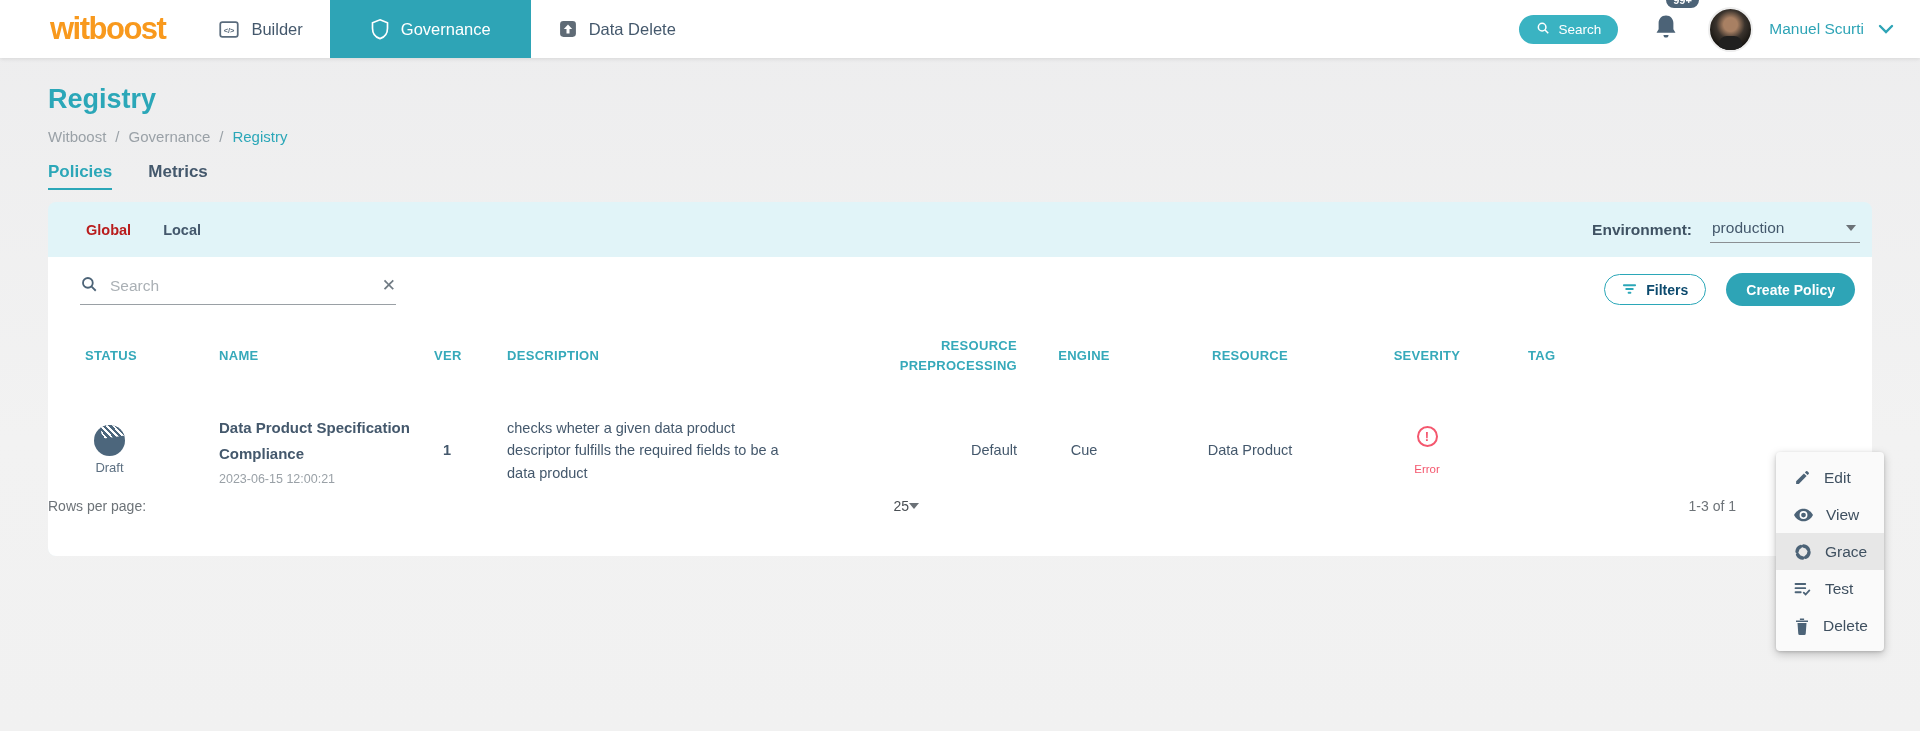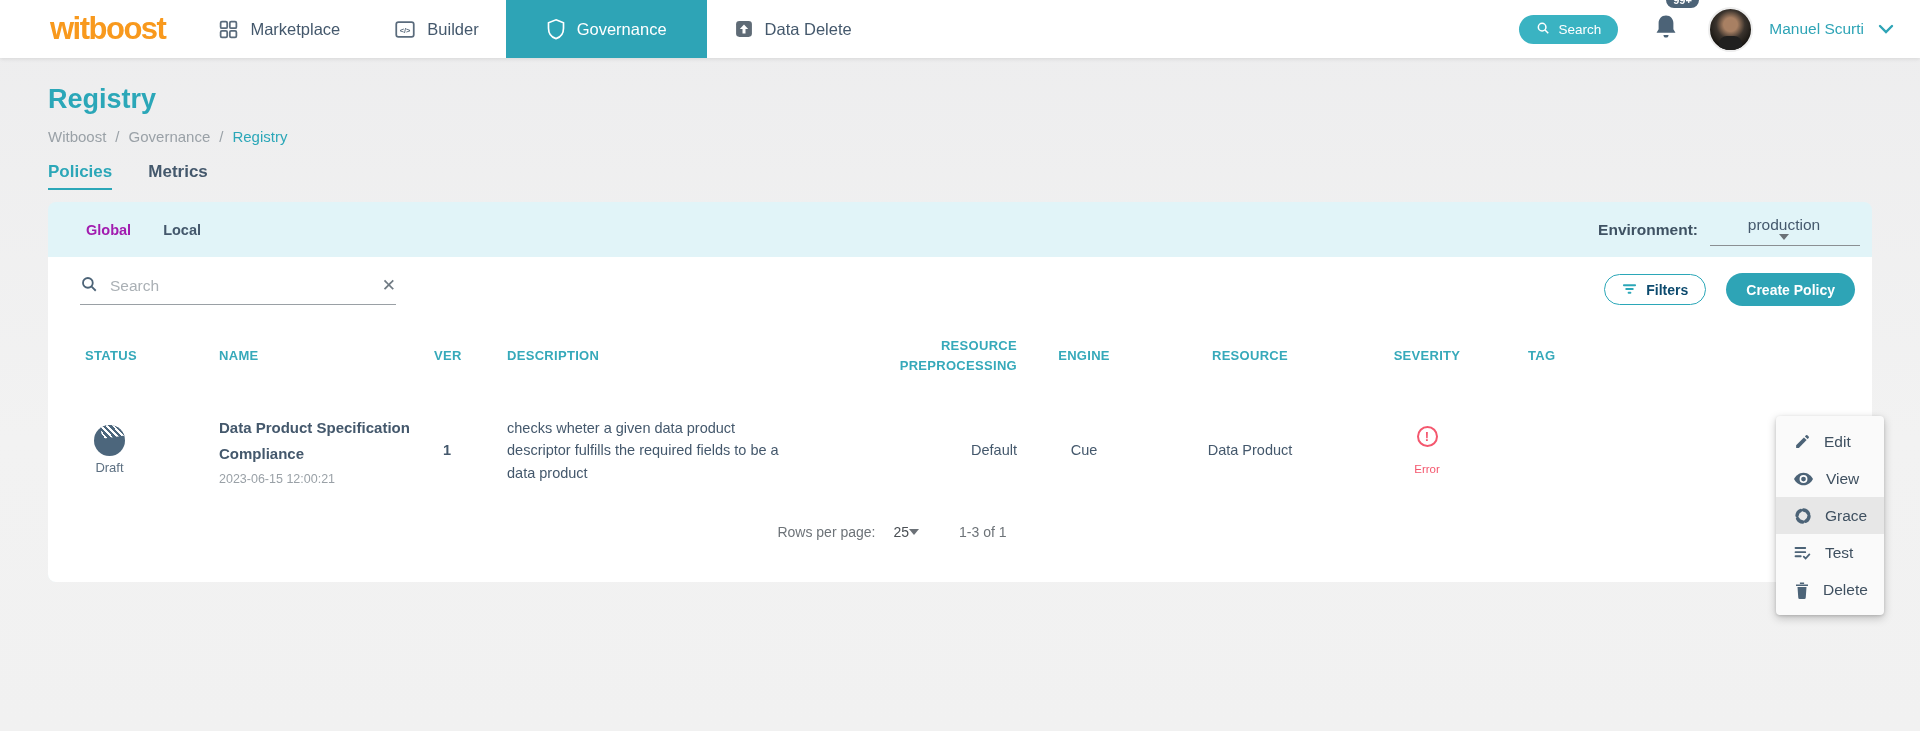--- a/index.html
+++ b/index.html
@@ -42,25 +42,25 @@
   .breadcrumb { margin-top:13px; font-size:15px; color:#9aa1a7; display:flex; gap:9px; }
   .breadcrumb .crumb-link { cursor:pointer; }
   .breadcrumb .current { color:#2ba7b8; }
   .tabs { margin-top:17px; display:flex; gap:36px; }
   .tab { font-size:17px; font-weight:bold; color:#44586c; padding-bottom:6px; cursor:pointer; }
   .tab.active { color:#2ba7b8; border-bottom:2.5px solid #2ba7b8; }
   
   .panel { margin:12px 48px 0; background:#e1f4f8; border-radius:8px; width:1824px; }
   .panel-band { height:55px; display:flex; align-items:center; padding:0 12px 0 22px; }
   .scope-tab { font-size:14.5px; font-weight:bold; padding:10px 16px; color:#44586c; cursor:pointer; }
-  .scope-tab.active { color:#a21caf; }
-  .env { margin-left:auto; display:flex; align-items:center; gap:12px; }
+  .scope-tab.active { color:#b91c1c; }
+  .env { margin-left:auto; display:flex; align-items:center; gap:18px; }
   .env-label { font-size:15.5px; font-weight:bold; color:#3f5263; }
   .env-select { width:150px; border-bottom:1px solid #8b8f93; display:flex; align-items:center;
-    justify-content:space-between; padding:2px 4px 5px 2px; cursor:pointer;flex-direction:column; }
+    justify-content:space-between; padding:2px 4px 5px 2px; cursor:pointer; }
   .env-value { font-size:15.5px; color:#44586c; }
   .caret-down { width:0; height:0; border-left:5px solid transparent; border-right:5px solid transparent;
     border-top:6px solid #6b7177; }
   .panel-body { background:#fff; border-radius:0 0 8px 8px; padding-bottom:42px; position:relative; }
   
   .toolbar { display:flex; align-items:center; padding:16px 17px 0 32px; }
   .search-field { width:316px; display:flex; align-items:center; gap:12px;
     border-bottom:1px solid #9aa0a5; padding-bottom:7px; }
   .search-field input { flex:1; border:none; outline:none; font-size:15.5px; color:#44586c;
     font-family:inherit; background:transparent; }
@@ -101,51 +101,40 @@
   .row-date { margin-top:4px; font-size:12.5px; color:#9aa1a7; }
   .row-ver { font-size:14.5px; font-weight:bold; color:#44586c; padding-left:9px; }
   .row-desc { font-size:14.5px; color:#44586c; line-height:1.55; }
   .row-val { font-size:14.5px; color:#44586c; }
   .sev-wrap { display:inline-flex; flex-direction:column; align-items:center; }
   .err-circle { width:21px; height:21px; border:2px solid #f4576e; border-radius:50%;
     color:#f4576e; font-size:13px; font-weight:bold; display:flex; align-items:center;
     justify-content:center; line-height:1; }
   .err-label { margin-top:16px; font-size:11.5px; color:#f4576e; }
   
-  .pagination { display:flex; justify-content:center; align-items:center; margin-top:26px;
+  .pagination { display:flex; justify-content:space-between; align-items:center; 
     padding-right:136px; font-size:14px; color:#6d7378; }
   .pagination .rpp-value { margin-left:18px; color:#4a4f54; cursor:pointer; display:flex;
     align-items:center; gap:0; }
   .pagination .range { margin-left:40px; }
   
-  .ctx-menu { position:absolute; left:1776px; top:416px; width:108px; background:#fafafa;
+  .ctx-menu { position:absolute; left:1776px; top:452px; width:108px; background:#fafafa;
     border-radius:4px; box-shadow:0 3px 10px rgba(0,0,0,.22), 0 1px 3px rgba(0,0,0,.14);
     padding:7px 0; z-index:20; }
   .ctx-item { height:37px; display:flex; align-items:center; gap:13px; padding-left:18px;
     font-size:15.5px; color:#3f5060; cursor:pointer; }
   .ctx-item.highlight { background:#e7e7e7; }
   .ctx-item svg { flex:none; display:block; }
 </style>
 </head>
 <body>
 
 <header class="appbar">
   <div class="logo">witboost</div>
   <nav class="nav">
-    <div class="nav-item">
-      <span>
-        <svg width="21" height="21" viewBox="0 0 24 24" fill="none" stroke="#5a6b7c" stroke-width="2">
-          <rect x="3" y="3" width="7.5" height="7.5" rx="1.5"></rect>
-            <rect x="13.5" y="3" width="7.5" height="7.5" rx="1.5"></rect>
-          <rect x="3" y="13.5" width="7.5" height="7.5" rx="1.5"></rect>
-            <rect x="13.5" y="13.5" width="7.5" height="7.5" rx="1.5"></rect>
-        </svg>
-      </span>
-      <span>Marketplace</span>
-    </div>
     <div class="nav-item">
       <span>
         <svg width="22" height="21" viewBox="0 0 24 24">
           <rect x="2" y="3.5" width="20" height="17" rx="2.5" fill="none" stroke="#5a6b7c" stroke-width="2"></rect>
           <text x="12" y="15.6" font-size="8.5" font-weight="bold" fill="#5a6b7c" text-anchor="middle" font-family="Liberation Sans, sans-serif">&lt;/&gt;</text>
         </svg>
       </span>
       <span>Builder</span>
     </div>
     <div class="nav-item active">

